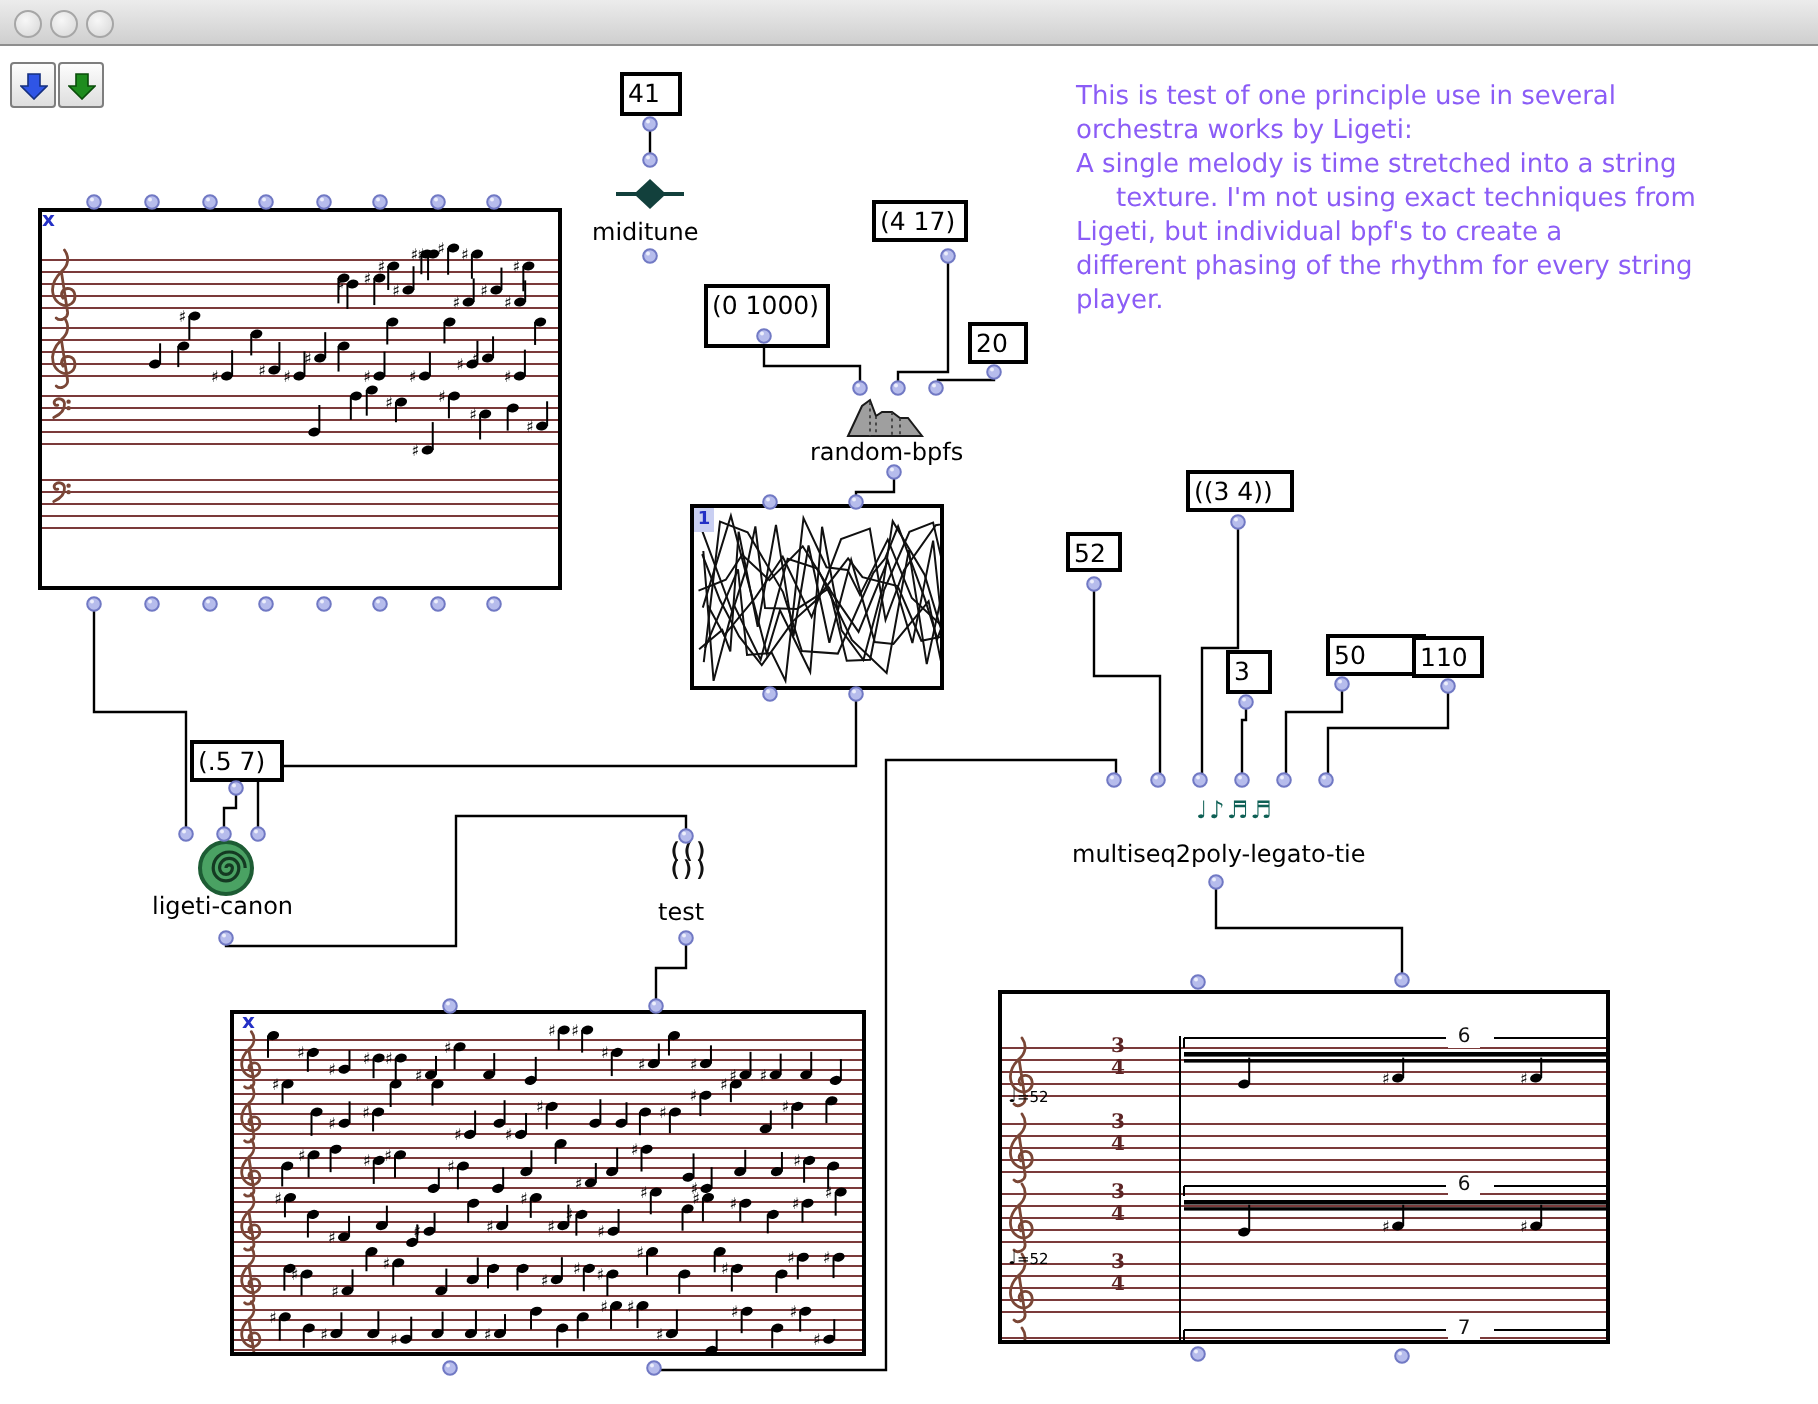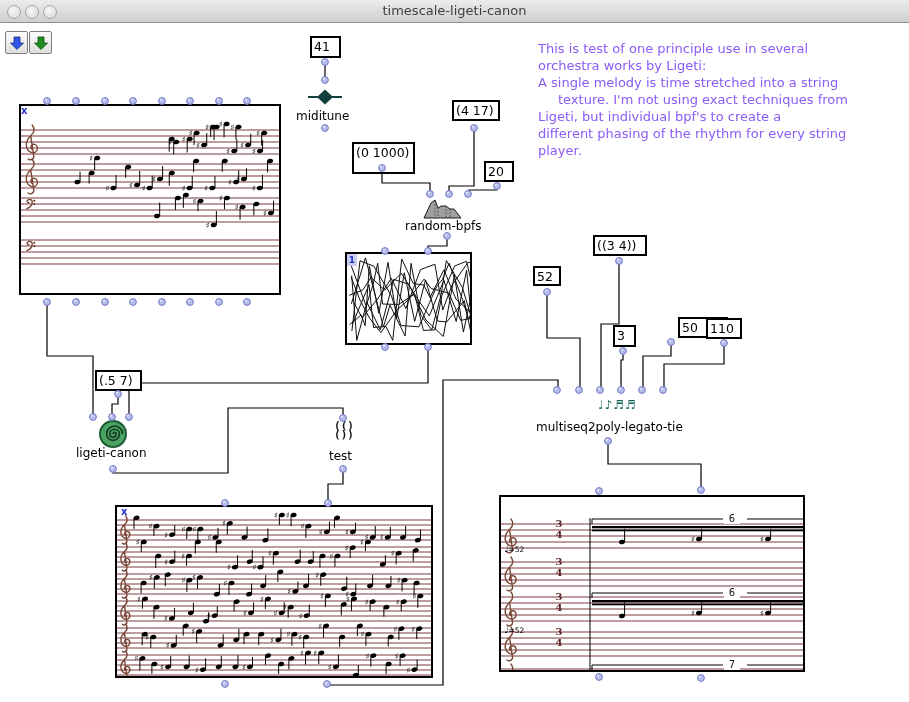--- a/index.html
+++ b/index.html
@@ -47,21 +47,20 @@
 </style>
 </head>
 <body>
 
 <div id="window">
 
   <div id="titlebar">
     <div class="tlight" style="left:7px"></div>
     <div class="tlight" style="left:25px"></div>
     <div class="tlight" style="left:43px"></div>
-    <div id="wtitle">timescale-ligeti-canon</div>
   </div>
 
   <div class="tbtn" style="left:5px">
     <svg width="14" height="14">
       <polygon points="4,1 10,1 10,7 13.5,7 7,13.5 0.5,7 4,7" fill="#2f55e6" stroke="#16307f" stroke-width="0.8"></polygon>
     </svg>
   </div>
   <div class="tbtn" style="left:29px">
     <svg width="14" height="14">
       <polygon points="4,1 10,1 10,7 13.5,7 7,13.5 0.5,7 4,7" fill="#1e8c1e" stroke="#0b4d0b" stroke-width="0.8"></polygon>
@@ -93,27 +92,27 @@
     <div class="noteline" style="left:538px;top:40px">This is test of one principle use in several</div>
     <div class="noteline" style="left:538px;top:57px">orchestra works by Ligeti:</div>
     <div class="noteline" style="left:538px;top:74px">A single melody is time stretched into a string</div>
     <div class="noteline" style="left:558px;top:91px">texture. I'm not using exact techniques from</div>
     <div class="noteline" style="left:538px;top:108px">Ligeti, but individual bpf's to create a</div>
     <div class="noteline" style="left:538px;top:125px">different phasing of the rhythm for every string</div>
     <div class="noteline" style="left:538px;top:142px">player.</div>
   </div>
 
   <div class="vbox" style="left:310px;top:36px;width:31px;height:22px">41</div>
-  <div class="vbox" style="left:452px;top:100px;width:48px;height:21px">(4 17)</div>
+  <div class="vbox" style="left:436px;top:100px;width:48px;height:21px">(4 17)</div>
   <div class="vbox" style="left:352px;top:142px;width:63px;height:32px">(0 1000)</div>
   <div class="vbox" style="left:484px;top:161px;width:30px;height:21px">20</div>
   <div class="vbox" style="left:533px;top:266px;width:28px;height:20px">52</div>
   <div class="vbox" style="left:593px;top:235px;width:54px;height:21px">((3 4))</div>
   <div class="vbox" style="left:613px;top:325px;width:23px;height:22px">3</div>
-  <div class="vbox" style="left:678px;top:317px;width:50px;height:21px">50</div>
+  <div class="vbox" style="left:663px;top:317px;width:50px;height:21px">50</div>
   <div class="vbox" style="left:706px;top:318px;width:36px;height:21px">110</div>
   <div class="vbox" style="left:95px;top:370px;width:47px;height:21px">(.5 7)</div>
 
   <svg class="iconwrap" style="left:308px;top:88px" width="34" height="18">
     <line x1="0" y1="9" x2="34" y2="9" stroke="#12403c" stroke-width="2"></line>
     <polygon points="17,1.5 25,9 17,16.5 9,9" fill="#12403c"></polygon>
   </svg>
   <div class="lbl" style="left:296px;top:109px;width:58px">miditune</div>
 
   <svg class="iconwrap" style="left:423px;top:198px" width="46" height="22">

